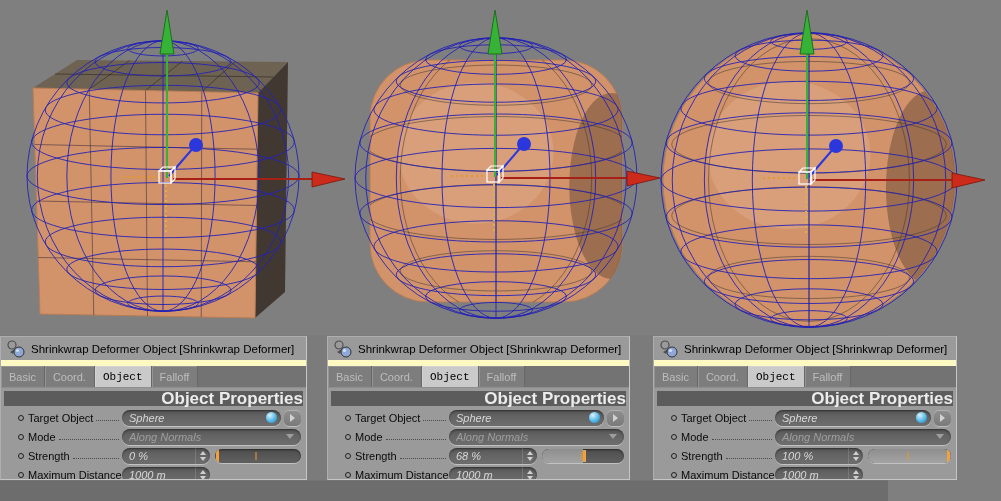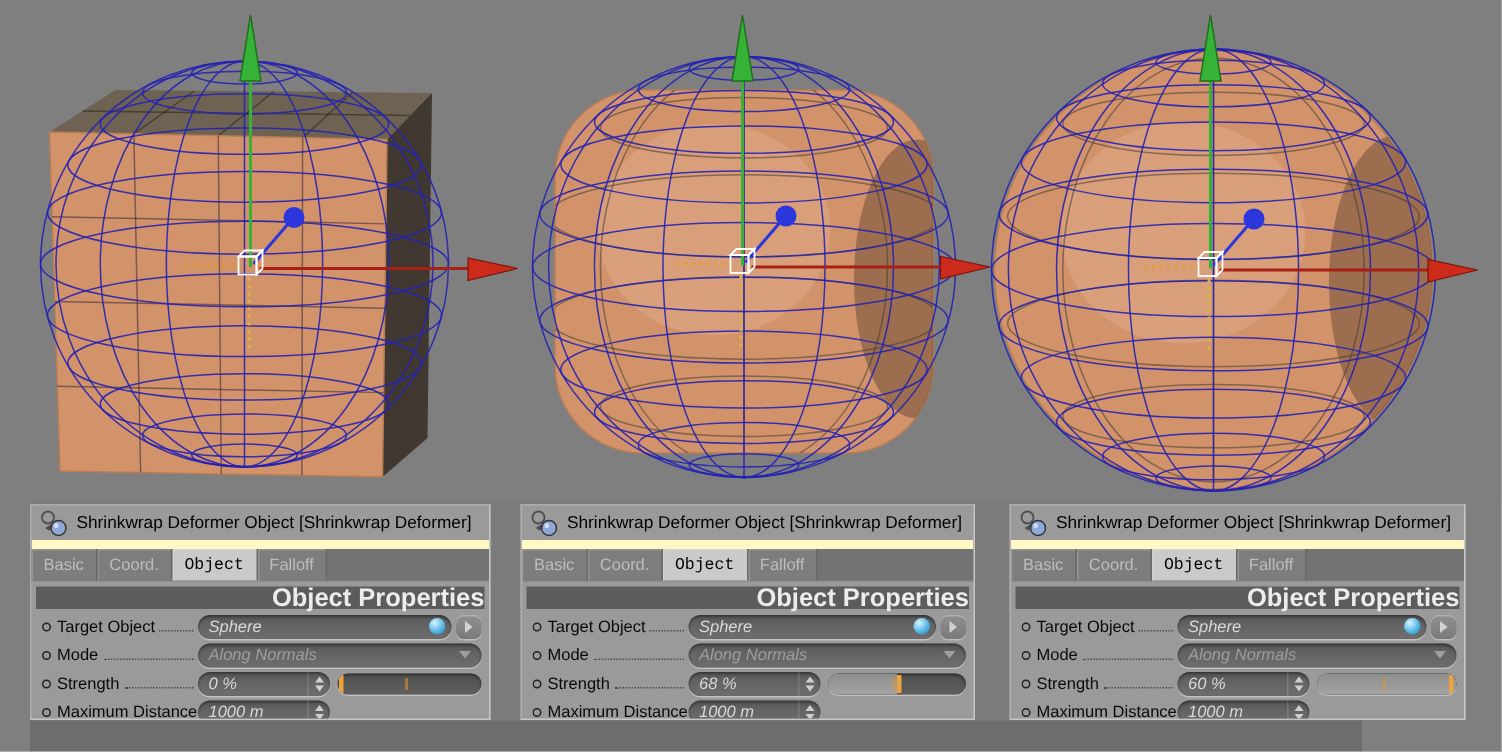--- a/index.html
+++ b/index.html
@@ -5,42 +5,42 @@
   html,body{margin:0;padding:0;}
   body{font-family:"Liberation Sans",sans-serif;}
   .screen{position:relative;width:1001px;height:501px;overflow:hidden;background:#7f7f7f;}
 
   
   .viewport-strip{position:absolute;top:0;left:0;width:1001px;height:335px;}
   .viewport-strip svg{display:block;}
 
   
   .bottom-region{position:absolute;top:335px;left:0;width:888px;height:166px;
-    background:linear-gradient(to bottom,#7b7b7b 0,#7b7b7b 145px,#6d6d6d 146px,#6d6d6d 100%);margin-left:20px;}
+    background:linear-gradient(to bottom,#7b7b7b 0,#7b7b7b 145px,#6d6d6d 146px,#6d6d6d 100%);}
   .panel{position:absolute;top:1px;height:144px;background:#9a9a9a;box-sizing:border-box;
     border:1px solid #c6c6c6;border-top-color:#aeaeae;border-left-color:#aeaeae;overflow:hidden;}
   #panel0{left:0;width:307px;}
   #panel1{left:327px;width:303px;}
   #panel2{left:653px;width:304px;}
 
   .titlebar{height:23px;display:flex;align-items:center;padding:0 5px;gap:5px;}
   .title-text{font-size:11.5px;color:#000;white-space:nowrap;overflow:hidden;}
   .deformer-icon{flex:none;width:20px;height:18px;}
 
   .tabbar{height:21px;background:#737373;display:flex;align-items:stretch;
     border-top:6px solid #fef9c3;border-bottom:1px solid #8e8e8e;}
   .tab{font-size:11px;color:#bdbdbd;padding:0 8px;display:flex;align-items:center;
     background:#7d7d7d;border-right:1px solid #686868;
     box-shadow:inset 1px 1px 0 rgba(255,255,255,.18);cursor:default;}
   .tab.active{background:#cacaca;color:#000;font-family:Liberation Mono, monospace;}
 
   .section-header{margin:3px 3px 2px 3px;height:15px;background:#5c5c5c;color:#ececec;
     font-size:17px;font-weight:bold;line-height:15px;padding-left:4px;text-align:right;}
 
-  .prop-row{display:flex;align-items:center;height:19px;padding-left:7px;padding-right:5px;}
+  .prop-row{display:flex;align-items:center;height:19px;padding-left:17px;padding-right:5px;}
   .label-wrap{width:104px;flex:none;display:flex;align-items:center;overflow:hidden;}
   .bullet{width:4px;height:4px;border-radius:50%;border:1px solid #222;margin-right:4px;flex:none;}
   .plabel{font-size:11px;color:#0a0a0a;white-space:nowrap;flex:none;}
   .leader{flex:1;margin:5px 3px 0 3px;border-bottom:1px dotted #4c4c4c;height:1px;min-width:0;}
 
   .pill{background:linear-gradient(180deg,#545454 0%,#626262 35%,#6e6e6e 100%);
     border-radius:8px;height:16px;box-shadow:0 1px 0 rgba(255,255,255,.4),inset 0 1px 2px rgba(0,0,0,.45);
     display:flex;align-items:center;box-sizing:border-box;}
   .ftext{font-size:11px;color:#d8d8d8;white-space:nowrap;overflow:hidden;flex:1;font-style:italic;}
   .ftext.disabled{color:#9e9e9e;}
@@ -422,21 +422,21 @@
         </div>
       </div>
 
       <div class="prop-row">
         <span class="label-wrap">
           <span class="bullet"></span>
           <span class="plabel">Strength</span>
           <span class="leader"></span>
         </span>
         <div class="pill field-num">
-          <span class="ftext">60 %</span>
+          <span class="ftext">100 %</span>
           <span class="spinner">
             <span class="spin-up"></span>
             <span class="spin-down"></span>
           </span>
         </div>
         <div class="slider">
           <div class="slider-fill" style="width: 100%;"></div>
           <div class="slider-tick"></div>
           <div class="slider-cursor" style="left: calc(97%); margin-left: -2px;"></div>
         </div>

